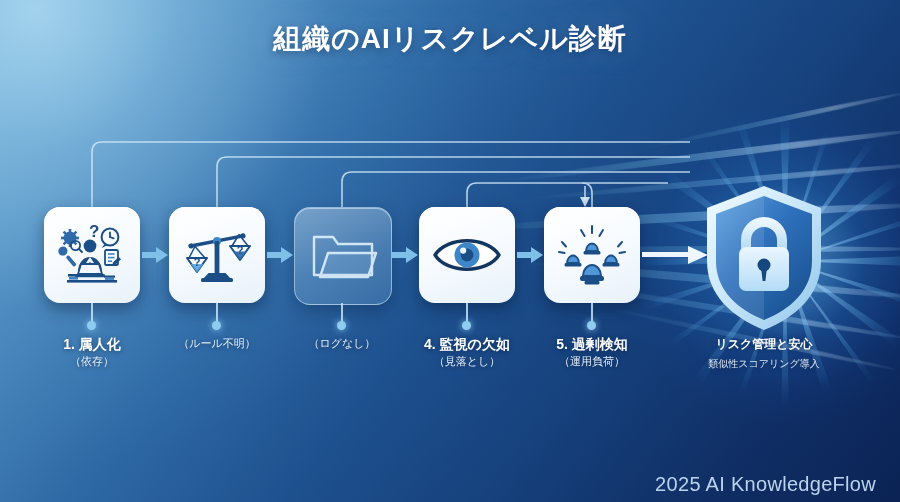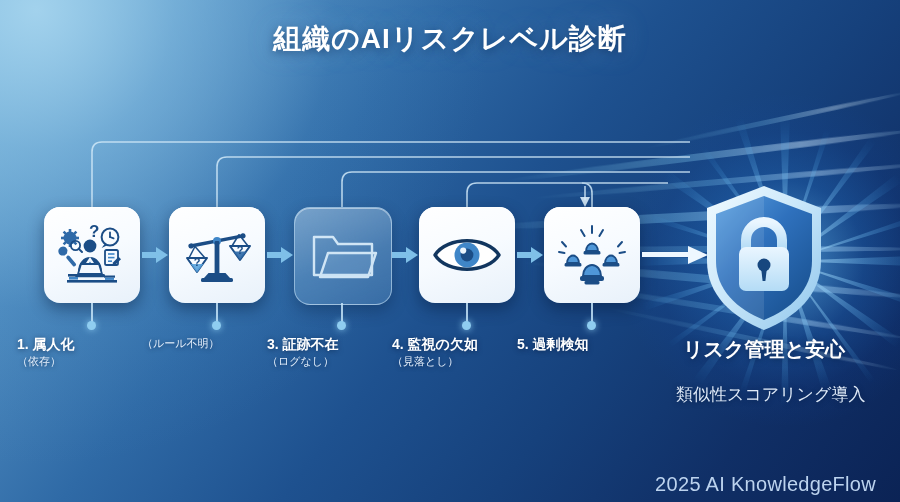--- a/index.html
+++ b/index.html
@@ -94,20 +94,21 @@
     border-radius: 50%;
     background: #8fcdf0;
     box-shadow: 0 0 7px rgba(150,215,250,0.85);
   }
 
   
   .label {
     position: absolute;
     top: 336px;
     width: 150px;
+    text-align: center;
     color: #ffffff;
   }
   .label .main {
     font-size: 14px;
     font-weight: bold;
     white-space: nowrap;
     text-shadow: 0 1px 5px rgba(5,25,60,0.6);
   }
   .label .sub {
     font-size: 11px;
@@ -123,29 +124,29 @@
     width: 128px; height: 150px;
   }
   .outcome {
     position: absolute;
     top: 336px;
     left: 676px;
     width: 176px;
     text-align: center;
   }
   .outcome .main {
-    font-size: 20px;
+    font-size: 12px;
     font-weight: bold;
     color: #ffffff;
     white-space: nowrap;
     text-shadow: 0 1px 6px rgba(5,25,60,0.7);
   }
   .outcome .sub {
-    margin-top: 20px;
-    font-size: 17px;
+    margin-top: 4px;
+    font-size: 10px;
     color: #dfeaf8;
     white-space: nowrap;
     text-shadow: 0 1px 5px rgba(5,25,60,0.7);
   }
 
   
   .footer {
     position: absolute;
     right: 24px; bottom: 6px;
     font-size: 20px;
@@ -442,29 +443,29 @@
   <div class="dot" style="left:587px;"></div>
 
   <div class="label" style="left:17px;">
     <div class="main">1. 属人化</div>
     <div class="sub">（依存）</div>
   </div>
   <div class="label" style="left:142px;">
     <div class="sub">（ルール不明）</div>
   </div>
   <div class="label" style="left:267px;">
-    <div class="main">3. 証跡不在</div>
     <div class="sub">（ログなし）</div>
   </div>
   <div class="label" style="left:392px;">
     <div class="main">4. 監視の欠如</div>
     <div class="sub">（見落とし）</div>
   </div>
   <div class="label" style="left:517px;">
     <div class="main">5. 過剰検知</div>
+    <div class="sub">（運用負荷）</div>
   </div>
 
   <div class="shield-wrap">
     <svg width="128" height="150" viewBox="0 0 128 150">
       <defs>
         <linearGradient id="shieldRim" x1="0" y1="0" x2="1" y2="1">
           <stop offset="0%" stop-color="#f2fbff"></stop>
           <stop offset="45%" stop-color="#cbe8fa"></stop>
           <stop offset="100%" stop-color="#8fc6ec"></stop>
         </linearGradient>

